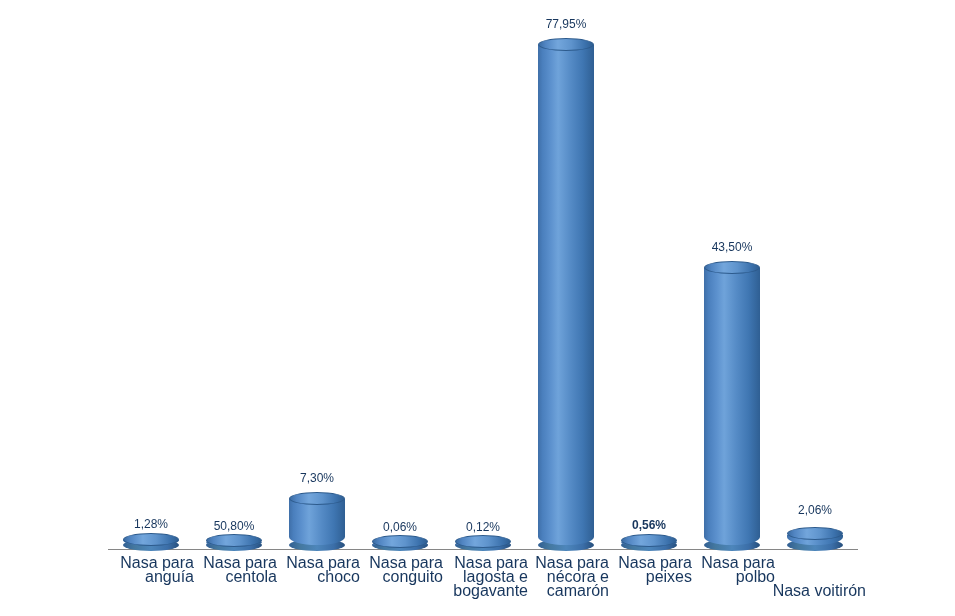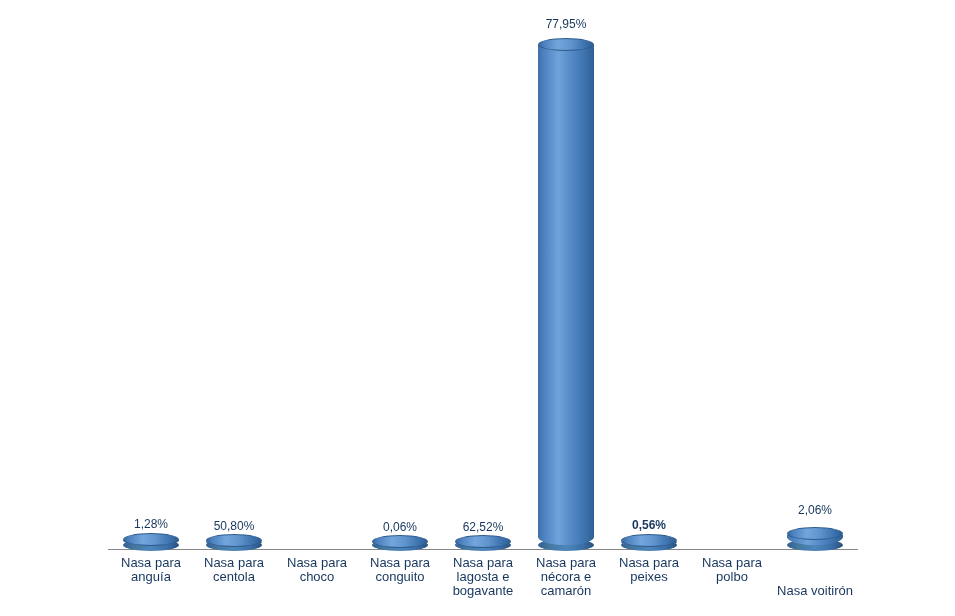--- a/index.html
+++ b/index.html
@@ -97,23 +97,23 @@
     transform: translateX(-50%);
     color: #17365d;
     font-size: 12px;
     white-space: nowrap;
     line-height: 14px;
   }
   .cat-label {
     position: absolute;
     top: 556px;
     width: 86px;
-    text-align: center;
+    text-align: right;
     color: #17365d;
-    font-size: 13px;
+    font-size: 16px;
     line-height: 14px;
     white-space: pre-line;
   }
 </style>
 </head>
 <body>
 
 <div id="chart-root">
 
   <div class="plot-area">
@@ -131,32 +131,40 @@
 
     <div class="bar-group" style="left:191px; height:14px;">
       <div class="value-label" style="bottom:16px;">50,80%</div>
       <div class="bar-wrap" style="height:12px;">
         <div class="bar-bottom"></div>
         <div class="bar-body" style="height:3px;"></div>
         <div class="bar-top" style="bottom:2px;"></div>
       </div>
     </div>
 
+    <div class="bar-group" style="left:274px; height:61px;">
+      <div class="value-label" style="bottom:64px;">7,30%</div>
+      <div class="bar-wrap" style="height:56px;">
+        <div class="bar-bottom"></div>
+        <div class="bar-body" style="height:46px;"></div>
+        <div class="bar-top" style="bottom:44px;"></div>
+      </div>
+    </div>
 
     <div class="bar-group" style="left:357px; height:16px;">
       <div class="value-label" style="bottom:15px;">0,06%</div>
       <div class="bar-wrap" style="height:11px;">
         <div class="bar-bottom"></div>
         <div class="bar-body" style="height:1px;"></div>
         <div class="bar-top" style="bottom:1px;"></div>
       </div>
     </div>
 
     <div class="bar-group" style="left:440px; height:13px;">
-      <div class="value-label" style="bottom:15px;">62,52%</div>
+      <div class="value-label" style="bottom:15px;">0,12%</div>
       <div class="bar-wrap" style="height:11px;">
         <div class="bar-bottom"></div>
         <div class="bar-body" style="height:1px;"></div>
         <div class="bar-top" style="bottom:1px;"></div>
       </div>
     </div>
 
     <div class="bar-group" style="left:523px; height:515px;">
       <div class="value-label" style="bottom:518px;">77,95%</div>
       <div class="bar-wrap" style="height:510px;">
@@ -168,20 +176,28 @@
 
     <div class="bar-group" style="left:606px; height:15px;font-weight:bold;">
       <div class="value-label" style="bottom:17px;">0,56%</div>
       <div class="bar-wrap" style="height:12px;">
         <div class="bar-bottom"></div>
         <div class="bar-body" style="height:3px;"></div>
         <div class="bar-top" style="bottom:2px;"></div>
       </div>
     </div>
 
+    <div class="bar-group" style="left:689px; height:292px;">
+      <div class="value-label" style="bottom:295px;">43,50%</div>
+      <div class="bar-wrap" style="height:287px;">
+        <div class="bar-bottom"></div>
+        <div class="bar-body" style="height:277px;"></div>
+        <div class="bar-top" style="bottom:275px;"></div>
+      </div>
+    </div>
 
     <div class="bar-group" style="left:772px; height:24px;">
       <div class="value-label" style="bottom:32px;margin-top:42px;">2,06%</div>
       <div class="bar-wrap" style="height:20px;">
         <div class="bar-bottom"></div>
         <div class="bar-body" style="height:10px;"></div>
         <div class="bar-top" style="bottom:9px;"></div>
       </div>
     </div>
 

